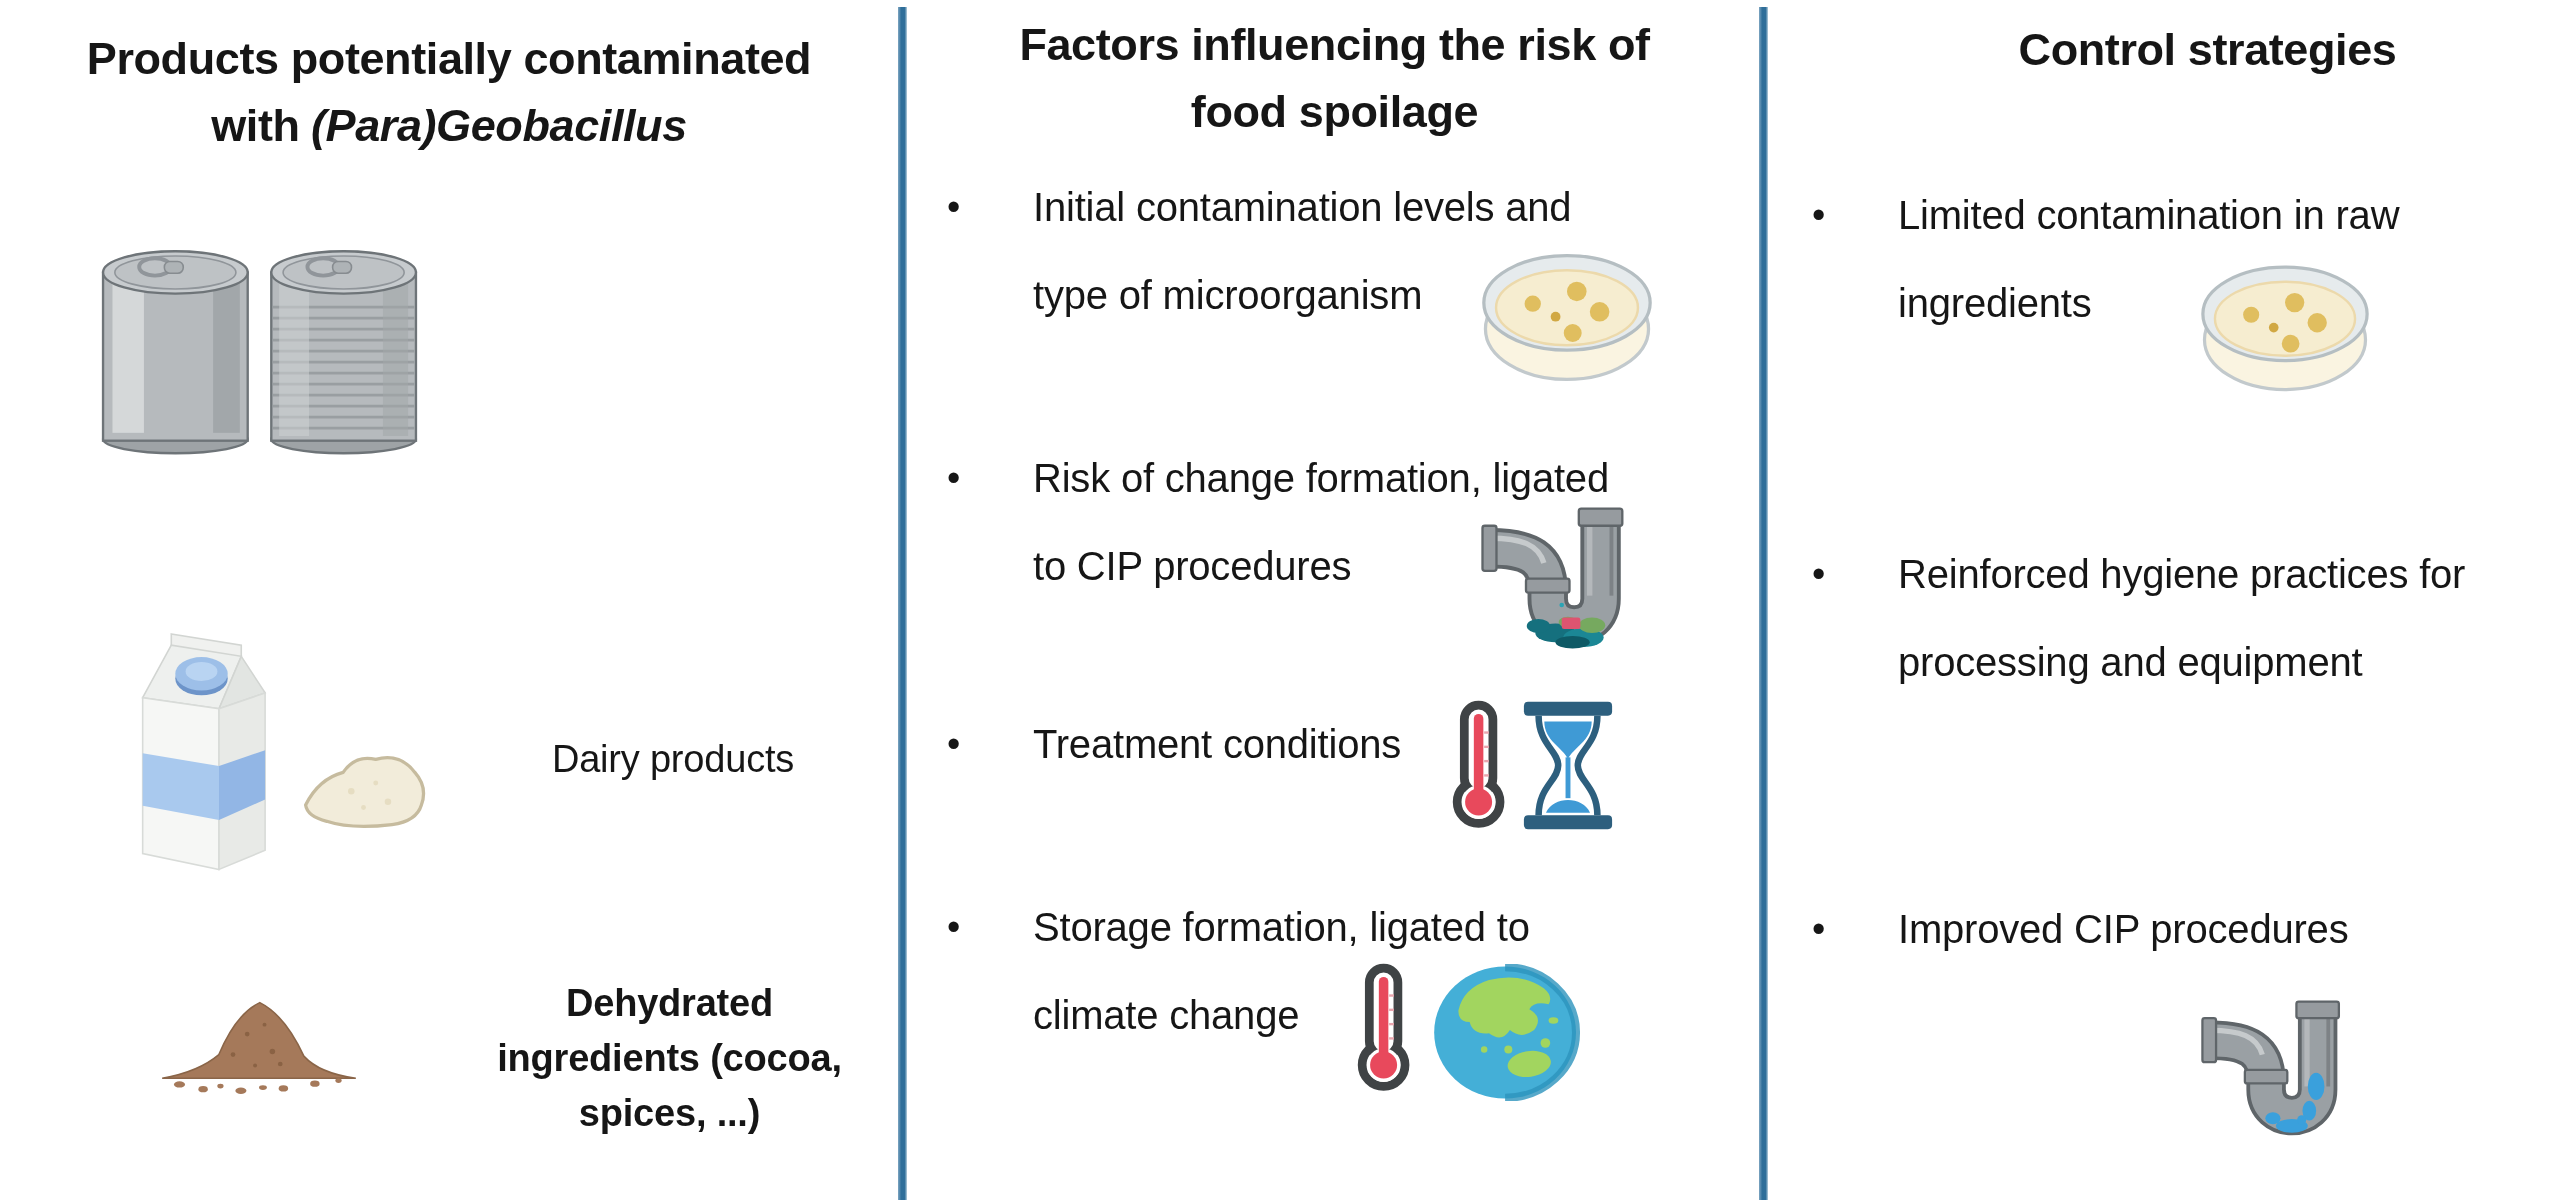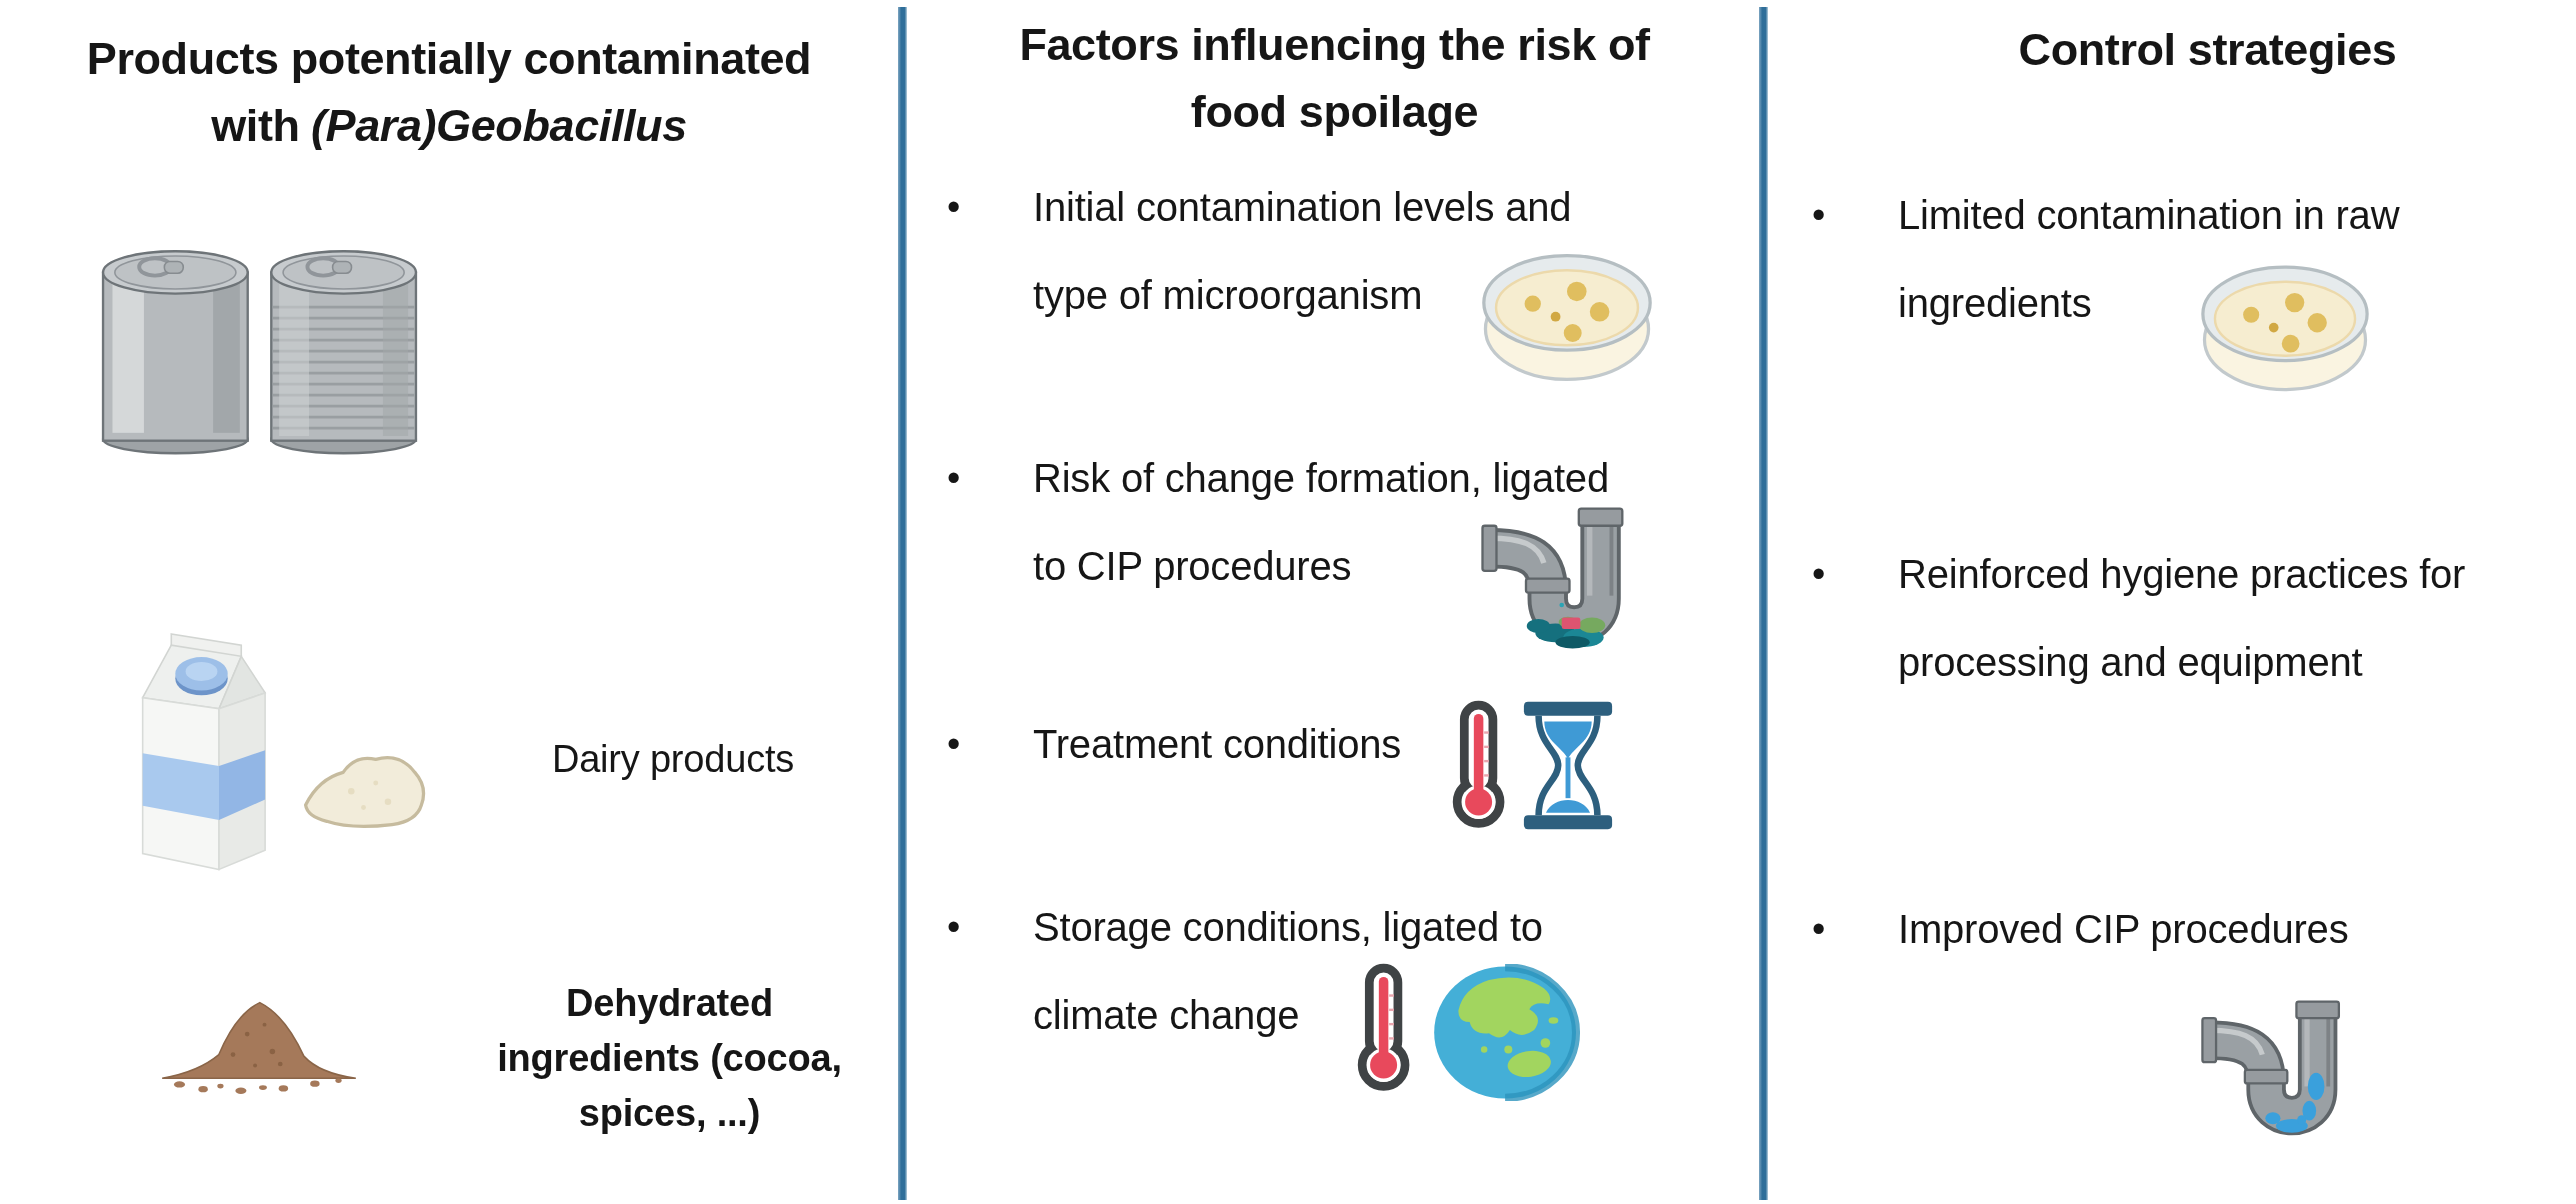--- a/index.html
+++ b/index.html
@@ -137,21 +137,21 @@
   <div class="bullet" style="left:947px;top:700px;">
     <span class="dot" style="width:86px;">•</span>
     <div class="btext">
       <div class="line">Treatment conditions</div>
     </div>
   </div>
 
   <div class="bullet" style="left:947px;top:883px;">
     <span class="dot" style="width:86px;">•</span>
     <div class="btext">
-      <div class="line">Storage conditions, ligated to</div>
+      <div class="line">Storage formation, ligated to</div>
       <div class="line">climate change</div>
     </div>
   </div>
 
   <span class="icon" style="left:1473px;top:227px;width:188px;height:159px;">
     <svg viewBox="0 0 220 195" xmlns="http://www.w3.org/2000/svg">
       <ellipse cx="110" cy="125" rx="100" ry="62" fill="#faf4e1" stroke="#c2c9cc" stroke-width="4"></ellipse>
       <ellipse cx="110" cy="93" rx="102" ry="58" fill="#e6ebed" stroke="#b5bec2" stroke-width="4"></ellipse>
       <ellipse cx="110" cy="99" rx="87" ry="46" fill="#f6edd0" stroke="#ecd9ab" stroke-width="3"></ellipse>
       <circle cx="68" cy="94" r="10" fill="#e0be5f"></circle>

